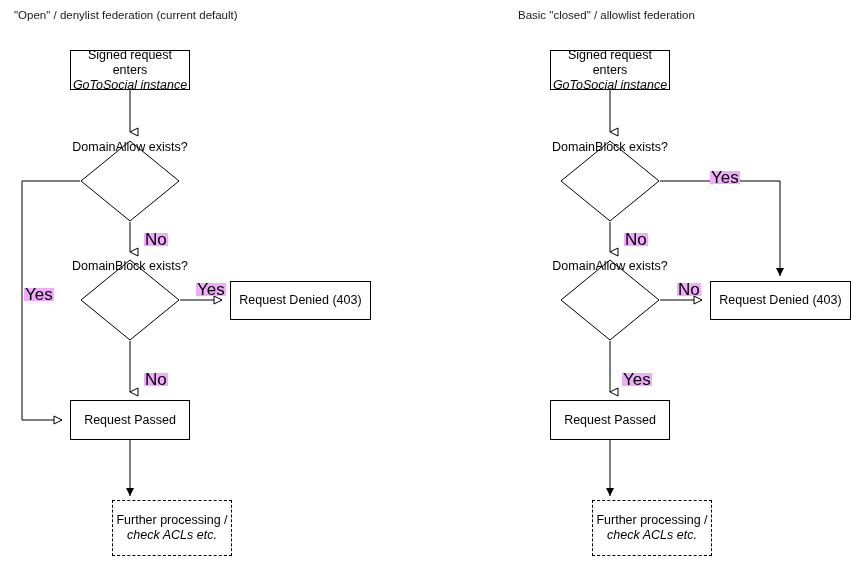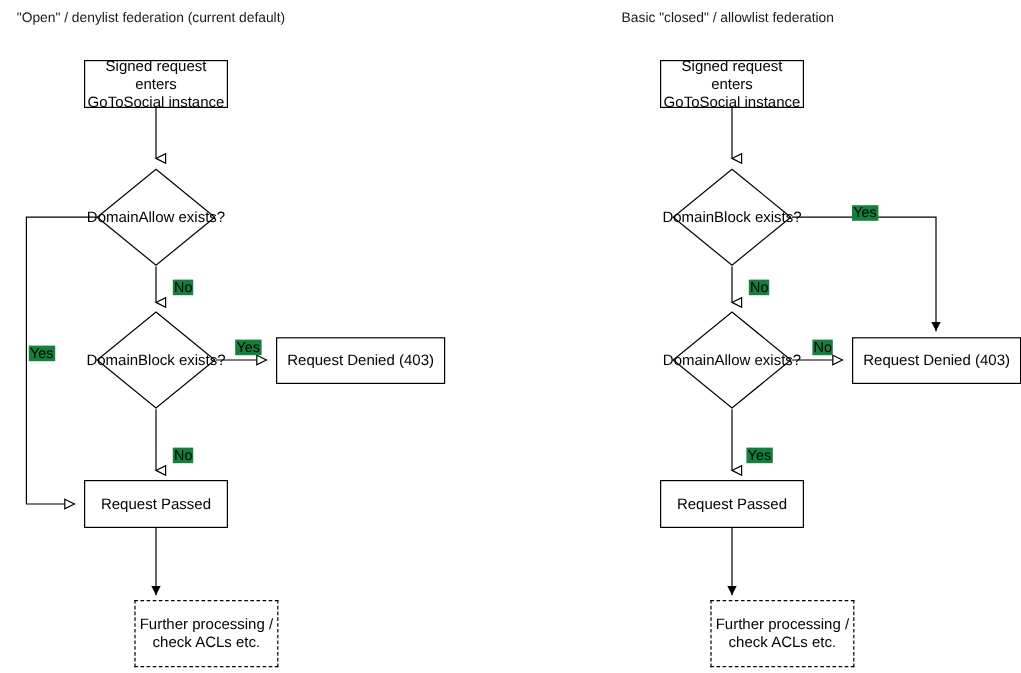--- a/index.html
+++ b/index.html
@@ -46,21 +46,21 @@
     border-radius: 0;
   }
   .node.dashed {
     border: 1px dashed #000000;
     border-radius: 0;
     margin-left: 42px;
   }
   .diamond-wrap {
     position: absolute;
     display: flex;
-    align-items: center;
+    align-items: flex-start;
     justify-content: center;
   }
   .diamond-shape {
     position: absolute;
     left: 0;
     top: 0;
     width: 100%;
     height: 100%;
   }
   .diamond-label {
@@ -68,32 +68,33 @@
     z-index: 2;
     text-align: center;
     font-size: 12.5px;
     line-height: 15px;
     color: #000000;
     white-space: nowrap;
     pointer-events: none;
   }
   .edge-label {
     position: absolute;
-    font-size: 12px;
+    font-size: 17px;
     line-height: 13px;
     color: #000000;
-    background: #15803d;
+    background: #f0abfc;
     padding: 0 1px;
     white-space: nowrap;
   }
   .node-text {
     display: block;
   }
   .node-text .l2 {
     display: block;
+    font-style: italic;
   }
 </style>
 </head>
 <body>
 
 <svg id="canvas" viewBox="0 0 851 561" xmlns="http://www.w3.org/2000/svg">
   <defs>
     <marker id="open-arrow-down" markerWidth="12" markerHeight="12" refX="5" refY="9" orient="auto" markerUnits="userSpaceOnUse">
       <path d="M1,1 L9,1 L5,9 Z" fill="#ffffff" stroke="#000000" stroke-width="1"></path>
     </marker>

